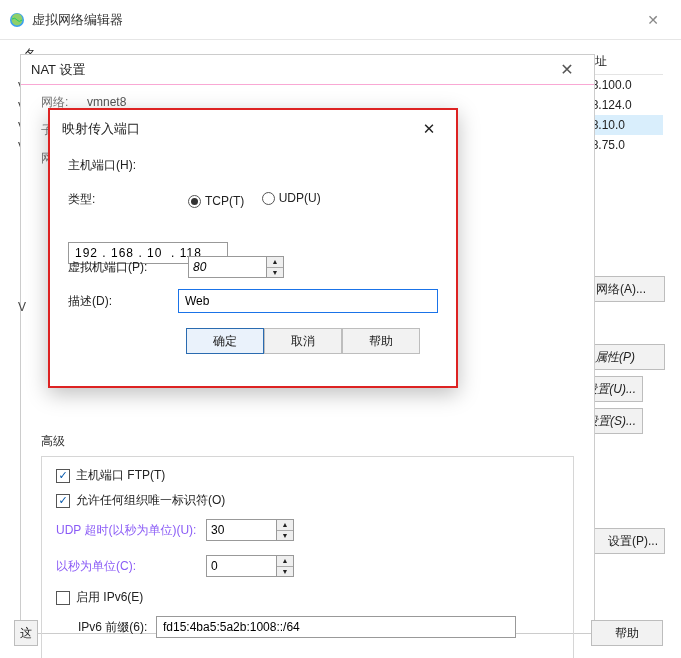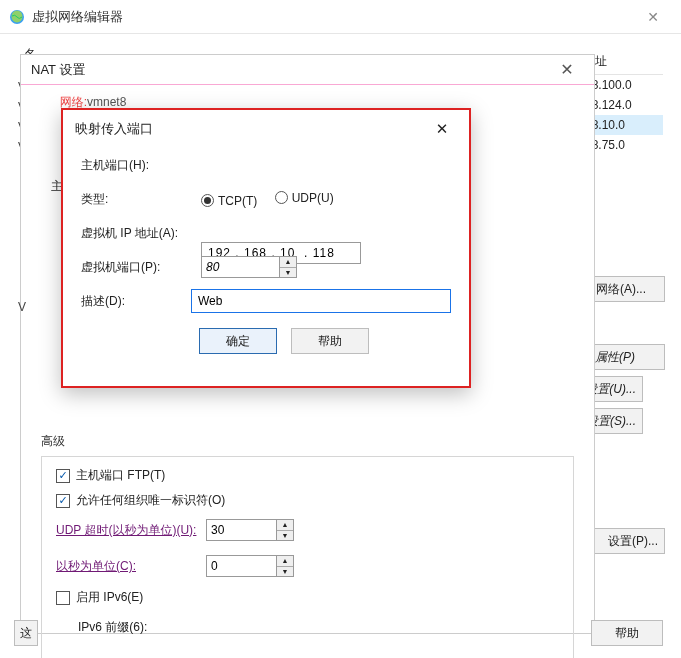--- a/index.html
+++ b/index.html
@@ -1,19 +1,19 @@
 <!DOCTYPE html>
 <html><head>
 <meta charset="utf-8">
 <style>
   * { box-sizing: border-box; font-family: "Microsoft YaHei", "Segoe UI", sans-serif; font-size: 12px; }
   body { margin: 0; background: #fff; width: 681px; height: 658px; overflow: hidden; position: relative; color: #222; }
 
   
-  .titlebar { height: 34px; display: flex; align-items: center; padding: 0 8px; border-bottom: 1px solid #e6e6e6; background:#fff; }
+  .titlebar { height: 40px; display: flex; align-items: center; padding: 0 8px; border-bottom: 1px solid #e6e6e6; background:#fff; }
   .titlebar .icon { width: 18px; height: 18px; margin-right: 6px; display:flex; align-items:center; justify-content:center;}
   .titlebar .title { flex: 1; font-size: 13px; color:#333;}
   .winctl { width: 40px; height: 30px; display: flex; align-items: center; justify-content: center; color:#888;}
   .winctl .x { font-size:14px; }
 
   
   .bg-table { position:absolute; top:46px; left:18px; right:18px; height:24px; }
   .bg-row { display:flex; }
   .bg-col { padding:0 6px; color:#222; }
 
@@ -23,53 +23,53 @@
   .ip-list .row { height:20px; line-height:20px; padding-left:2px; }
   .ip-list .row.sel { background:#d9eefc; }
 
   
   .nat-dialog { position:absolute; top:54px; left:20px; width:575px; height:580px; background:#fff; border:1px solid #ccc; }
   .nat-dialog .dlg-title { height:30px; display:flex; align-items:center; padding:0 10px; border-bottom:1px solid #f9a8d4;}
   .nat-dialog .dlg-title .t { flex:1; font-size:13px; }
   .nat-dialog .dlg-title .closebox { width:34px; height:24px; display:flex; align-items:center; justify-content:center; color:#555; font-size:16px;}
   .nat-body { padding: 6px 20px 10px 20px; position:relative; }
   .nat-row { display:flex; align-items:center; min-height:22px; margin-bottom:6px; }
-  .nat-row .lbl { width:46px; color:#ef4444;text-align:right; }
+  .nat-row .lbl { width:46px; color:#737373; }
   .nat-row .val { color:#555; }
 
   
   .section-title { margin-top:6px; margin-bottom:6px; color:#333; }
   .section { border:1px solid #d6d6d6; padding:10px 14px 14px 14px; }
   .frow { display:flex; align-items:center; min-height:26px; margin-bottom:10px; }
-  .frow .flbl { width:150px; color:#701a75;text-decoration:underline; }
+  .frow .flbl { width:150px; color:#8b5cf6; }
   .check { display:flex; align-items:center; gap:6px; margin-bottom:8px; }
   .faux-check { width:14px; height:14px; border:1px solid #555; display:flex; align-items:center; justify-content:center; font-size:11px; color:#0055aa; }
   .spin { display:flex; }
   .spin input { width:70px; height:22px; border:1px solid #999; border-right:none; padding:2px 4px; }
   .spin .arrows { width:18px; height:22px; border:1px solid #999; display:flex; flex-direction:column; }
   .spin .arrows div { flex:1; display:flex; align-items:center; justify-content:center; font-size:7px; background:#efefef; border-bottom:1px solid #aaa;}
   .spin .arrows div:last-child{border-bottom:none;}
   .textbox { height:22px; border:1px solid #999; padding:2px 6px; background:#fff; }
 
   .btn { height:26px; min-width:100px; background:#f2f2f2; border:1px solid #bdbdbd; display:inline-flex; align-items:center; justify-content:center; padding:0 14px; cursor:default; }
   .btn.small{ min-width:auto; padding:0 10px;}
 
   
-  .map-dialog { position:absolute; top:108px; left:61px; width:410px; height:280px; background:#fff; border:2px solid #d22; box-shadow:0 6px 20px rgba(0,0,0,.25); }
+  .map-dialog { position:absolute; top:108px; left:48px; width:410px; height:280px; background:#fff; border:2px solid #d22; box-shadow:0 6px 20px rgba(0,0,0,.25); }
   .map-dialog .m-title { height:38px; display:flex; align-items:center; padding:0 12px; }
   .map-dialog .m-title .mt { flex:1; font-size:13px; }
   .map-dialog .m-title .mclose { width:30px; height:24px; display:flex; align-items:center; justify-content:center; font-size:15px;}
   .map-body { padding: 0 18px; }
   .mrow { display:flex; align-items:center; height:34px; }
   .mrow .mlbl { width:120px; }
   .mrow .mctl { flex:1; }
-  .radio { display:inline-flex; align-items:flex-start; gap:4px; margin-right:14px; }
+  .radio { display:inline-flex; align-items:flex-end; gap:4px; margin-right:14px; }
   .radio-outer { width:13px; height:13px; border:1px solid #555; border-radius:50%; display:flex; align-items:center; justify-content:center;}
   .radio-dot { width:7px; height:7px; border-radius:50%; background:#333; }
-  .m-btns { display:flex; gap:14px; justify-content:flex-start; padding:10px 0 0 118px;text-align:center; }
+  .m-btns { display:flex; gap:0; justify-content:flex-start; padding:10px 0 0 118px;text-align:center; }
   .m-btns .btn { min-width:78px; height:26px;}
   .m-btns .btn.primary { border:1px solid #2a6bb0; background:#eaf2fb; }
   .desc-input { border:1px solid #1a73e8; height:24px; width:260px; padding:2px 6px;}
 
   
   .right-btns { position:absolute; right:16px; top:276px; display:flex; flex-direction:column; gap:42px; }
   .right-btns .btn, .right-btns .btn-partial { width:78px; height:26px; }
   .btn-partial { background:#f2f2f2; border:1px solid #bdbdbd; display:flex; align-items:center; justify-content:flex-end; padding-right:6px; }
 
   .help-btn { position:absolute; right:18px; bottom:12px; }
@@ -175,20 +175,21 @@
               <div>▼</div>
             </div>
         </div>
       </div>
       <div class="check">
         <span class="faux-check" style="color:transparent">✓</span>
         <span>启用 IPv6(E)</span>
       </div>
       <div class="frow" style="padding-left:22px;">
         <span style="width:78px">IPv6 前缀(6):</span>
+        <input class="textbox" style="width: 360px;" value="fd15:4ba5:5a2b:1008::/64">
       </div>
     </div>
 
   </div>
 </div>
 
 <div class="map-dialog">
   <div class="m-title">
     <span class="mt">映射传入端口</span>
     <div class="mclose">✕</div>
@@ -206,21 +207,20 @@
             </span>
           <span>TCP(T)</span>
         </span>
         <span class="radio">
           <span class="radio-outer"></span>
           <span>UDP(U)</span>
         </span>
       </div>
     </div>
     <div class="mrow">
-      <span class="mlbl">虚拟机 IP 地址(A):</span>
       <div class="mctl">
         <input class="textbox" style="width: 160px; text-align: left; letter-spacing: 1px; margin-top: 39px;" value="192 . 168 . 10  . 118">
       </div>
     </div>
     <div class="mrow">
       <span class="mlbl">虚拟机端口(P):</span>
       <div class="mctl">
         <div class="spin">
           <input style="width: 78px; font-style: italic;" value="80">
           <div class="arrows">
@@ -231,20 +231,21 @@
       </div>
     </div>
     <div class="mrow">
       <span class="mlbl">描述(D):</span>
       <div class="mctl">
         <input class="desc-input" value="Web" style="">
       </div>
     </div>
     <div class="m-btns">
       <div class="btn primary">确定</div>
+      <div class="btn">取消</div>
       <div class="btn">帮助</div>
     </div>
   </div>
 </div>
 
 <div class="btn small" style="position:absolute; left:14px; bottom:12px; width:24px; min-width:24px; padding:0;">这</div>
 
 <div class="btn help-btn" style="min-width:72px">帮助</div>
 
 <div style="position:absolute; top:300px; left:18px; color:#444;">V</div>

